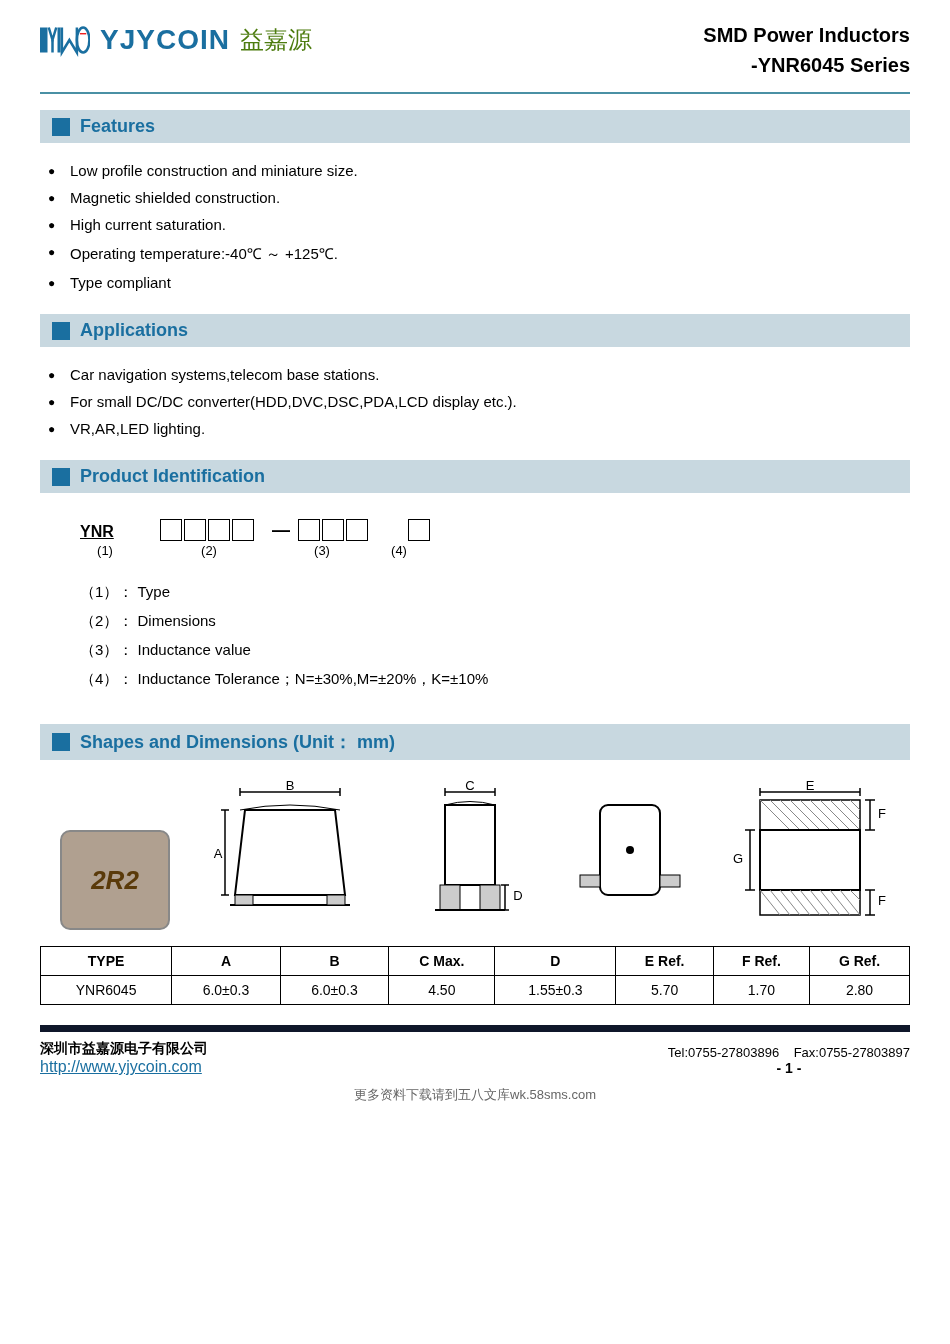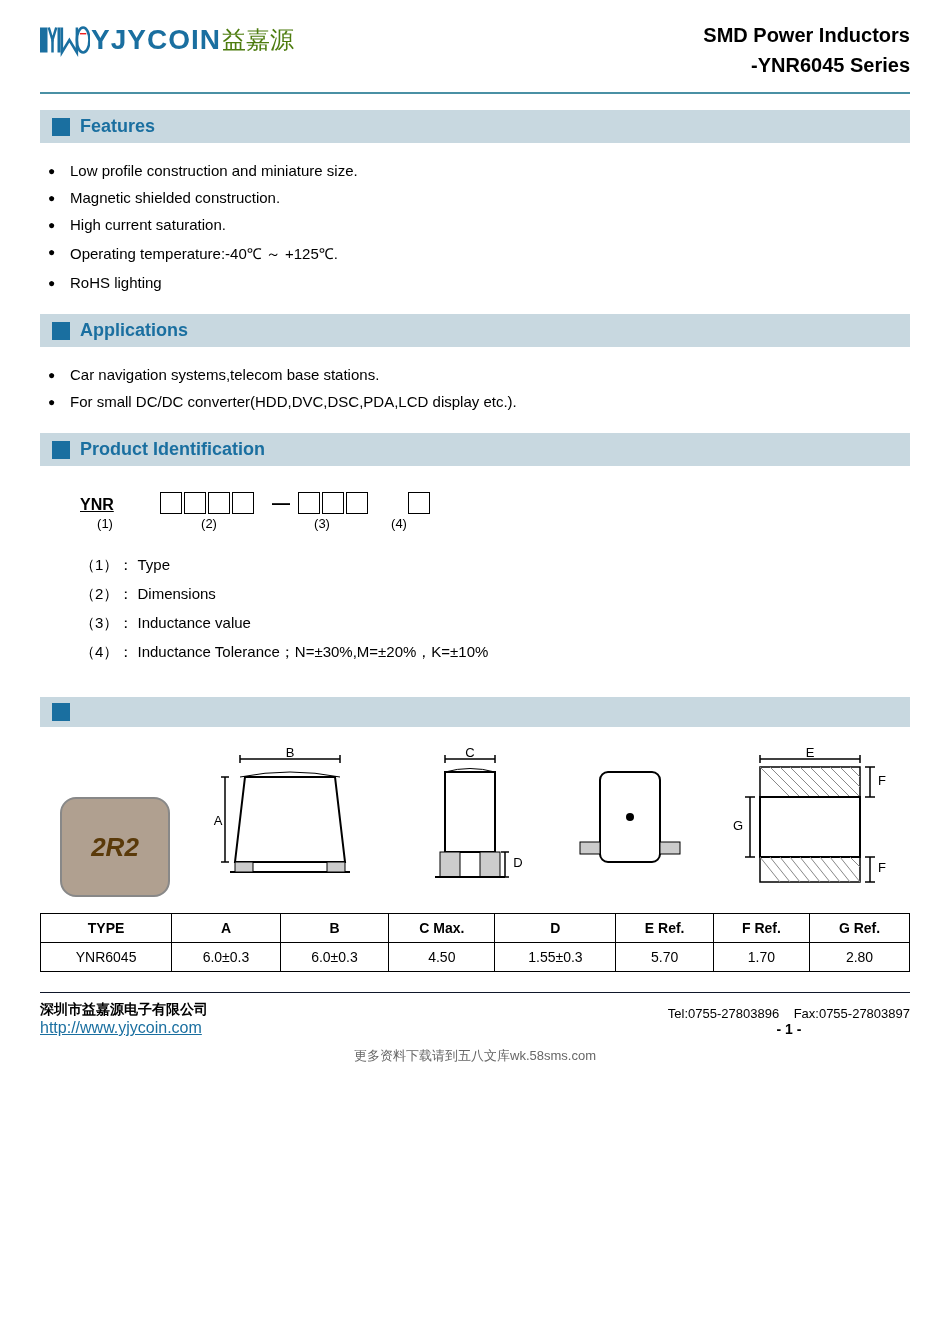--- a/index.html
+++ b/index.html
@@ -16,21 +16,21 @@
       display: flex;
       justify-content: space-between;
       align-items: flex-start;
       border-bottom: 2px solid #4a90a4;
       padding-bottom: 12px;
       margin-bottom: 16px;
     }
     .logo-area {
       display: flex;
       align-items: center;
-      gap: 1px;
+      gap: 10px;
     }
     .logo-text {
       font-size: 28px;
       font-weight: bold;
       color: #1a6fa0;
       font-family: Arial, sans-serif;
       letter-spacing: 1px;
     }
     .logo-chinese {
       font-size: 24px;
@@ -108,21 +108,21 @@
     .shape-component {
       display: flex;
       flex-direction: column;
       align-items: center;
     }
     
     .inductor-photo {
       width: 110px;
       height: 100px;
       background: #b0a090;
-      border-radius: 16px;
+      border-radius: 10px;
       display: flex;
       align-items: center;
       justify-content: center;
       font-size: 28px;
       font-weight: bold;
       color: #6a4a20;
       font-style: italic;
       border: 2px solid #888;
     }
     svg text {
@@ -142,21 +142,21 @@
     }
     .dim-table th {
       font-weight: bold;
       background: #fff;
     }
     .footer {
       display: flex;
       justify-content: space-between;
       align-items: flex-end;
       margin-top: 20px;
-      border-top: 1px solid #0f172a;
+      border-top: 7px solid #0f172a;
       padding-top: 8px;
     }
     .footer-left {
       font-size: 13px;
     }
     .footer-left .company {
       font-weight: bold;
       font-size: 14px;
     }
     .footer-left .website {
@@ -205,30 +205,31 @@
 
 <div class="section-header">
   <div class="blue-square"></div>
   <h2>Features</h2>
 </div>
 <ul class="bullet-list">
   <li>Low profile construction and miniature size.</li>
   <li>Magnetic shielded construction.</li>
   <li>High current saturation.</li>
   <li>Operating temperature:-40℃ ～ +125℃.</li>
-  <li>RoHS lighting</li>
+  <li>Type compliant</li>
 </ul>
 
 <div class="section-header">
   <div class="blue-square"></div>
   <h2>Applications</h2>
 </div>
 <ul class="bullet-list">
   <li>Car navigation systems,telecom base stations.</li>
   <li>For small DC/DC converter(HDD,DVC,DSC,PDA,LCD display etc.).</li>
+  <li>VR,AR,LED lighting.</li>
 </ul>
 
 <div class="section-header">
   <div class="blue-square"></div>
   <h2>Product Identification</h2>
 </div>
 
 <div class="product-id-diagram">
 
   <div style="display:flex; align-items:flex-end; gap:0; margin-bottom: 2px; margin-left: 20px;">
@@ -270,20 +271,21 @@
   <div style="margin-top:20px;">
     <div class="pid-item">（1）：  Type</div>
     <div class="pid-item">（2）：  Dimensions</div>
     <div class="pid-item">（3）：  Inductance value</div>
     <div class="pid-item">（4）：  Inductance Tolerance；N=±30%,M=±20%，K=±10%</div>
   </div>
 </div>
 
 <div class="section-header">
   <div class="blue-square"></div>
+  <h2>Shapes and Dimensions (Unit：  mm)</h2>
 </div>
 
 <div class="shapes-diagrams">
 
   <div class="shape-component">
     <div class="inductor-photo">
       <span style="color:#5a3a0a; font-size:26px; font-style:italic; font-weight:bold;">2R2</span>
     </div>
   </div>
 

